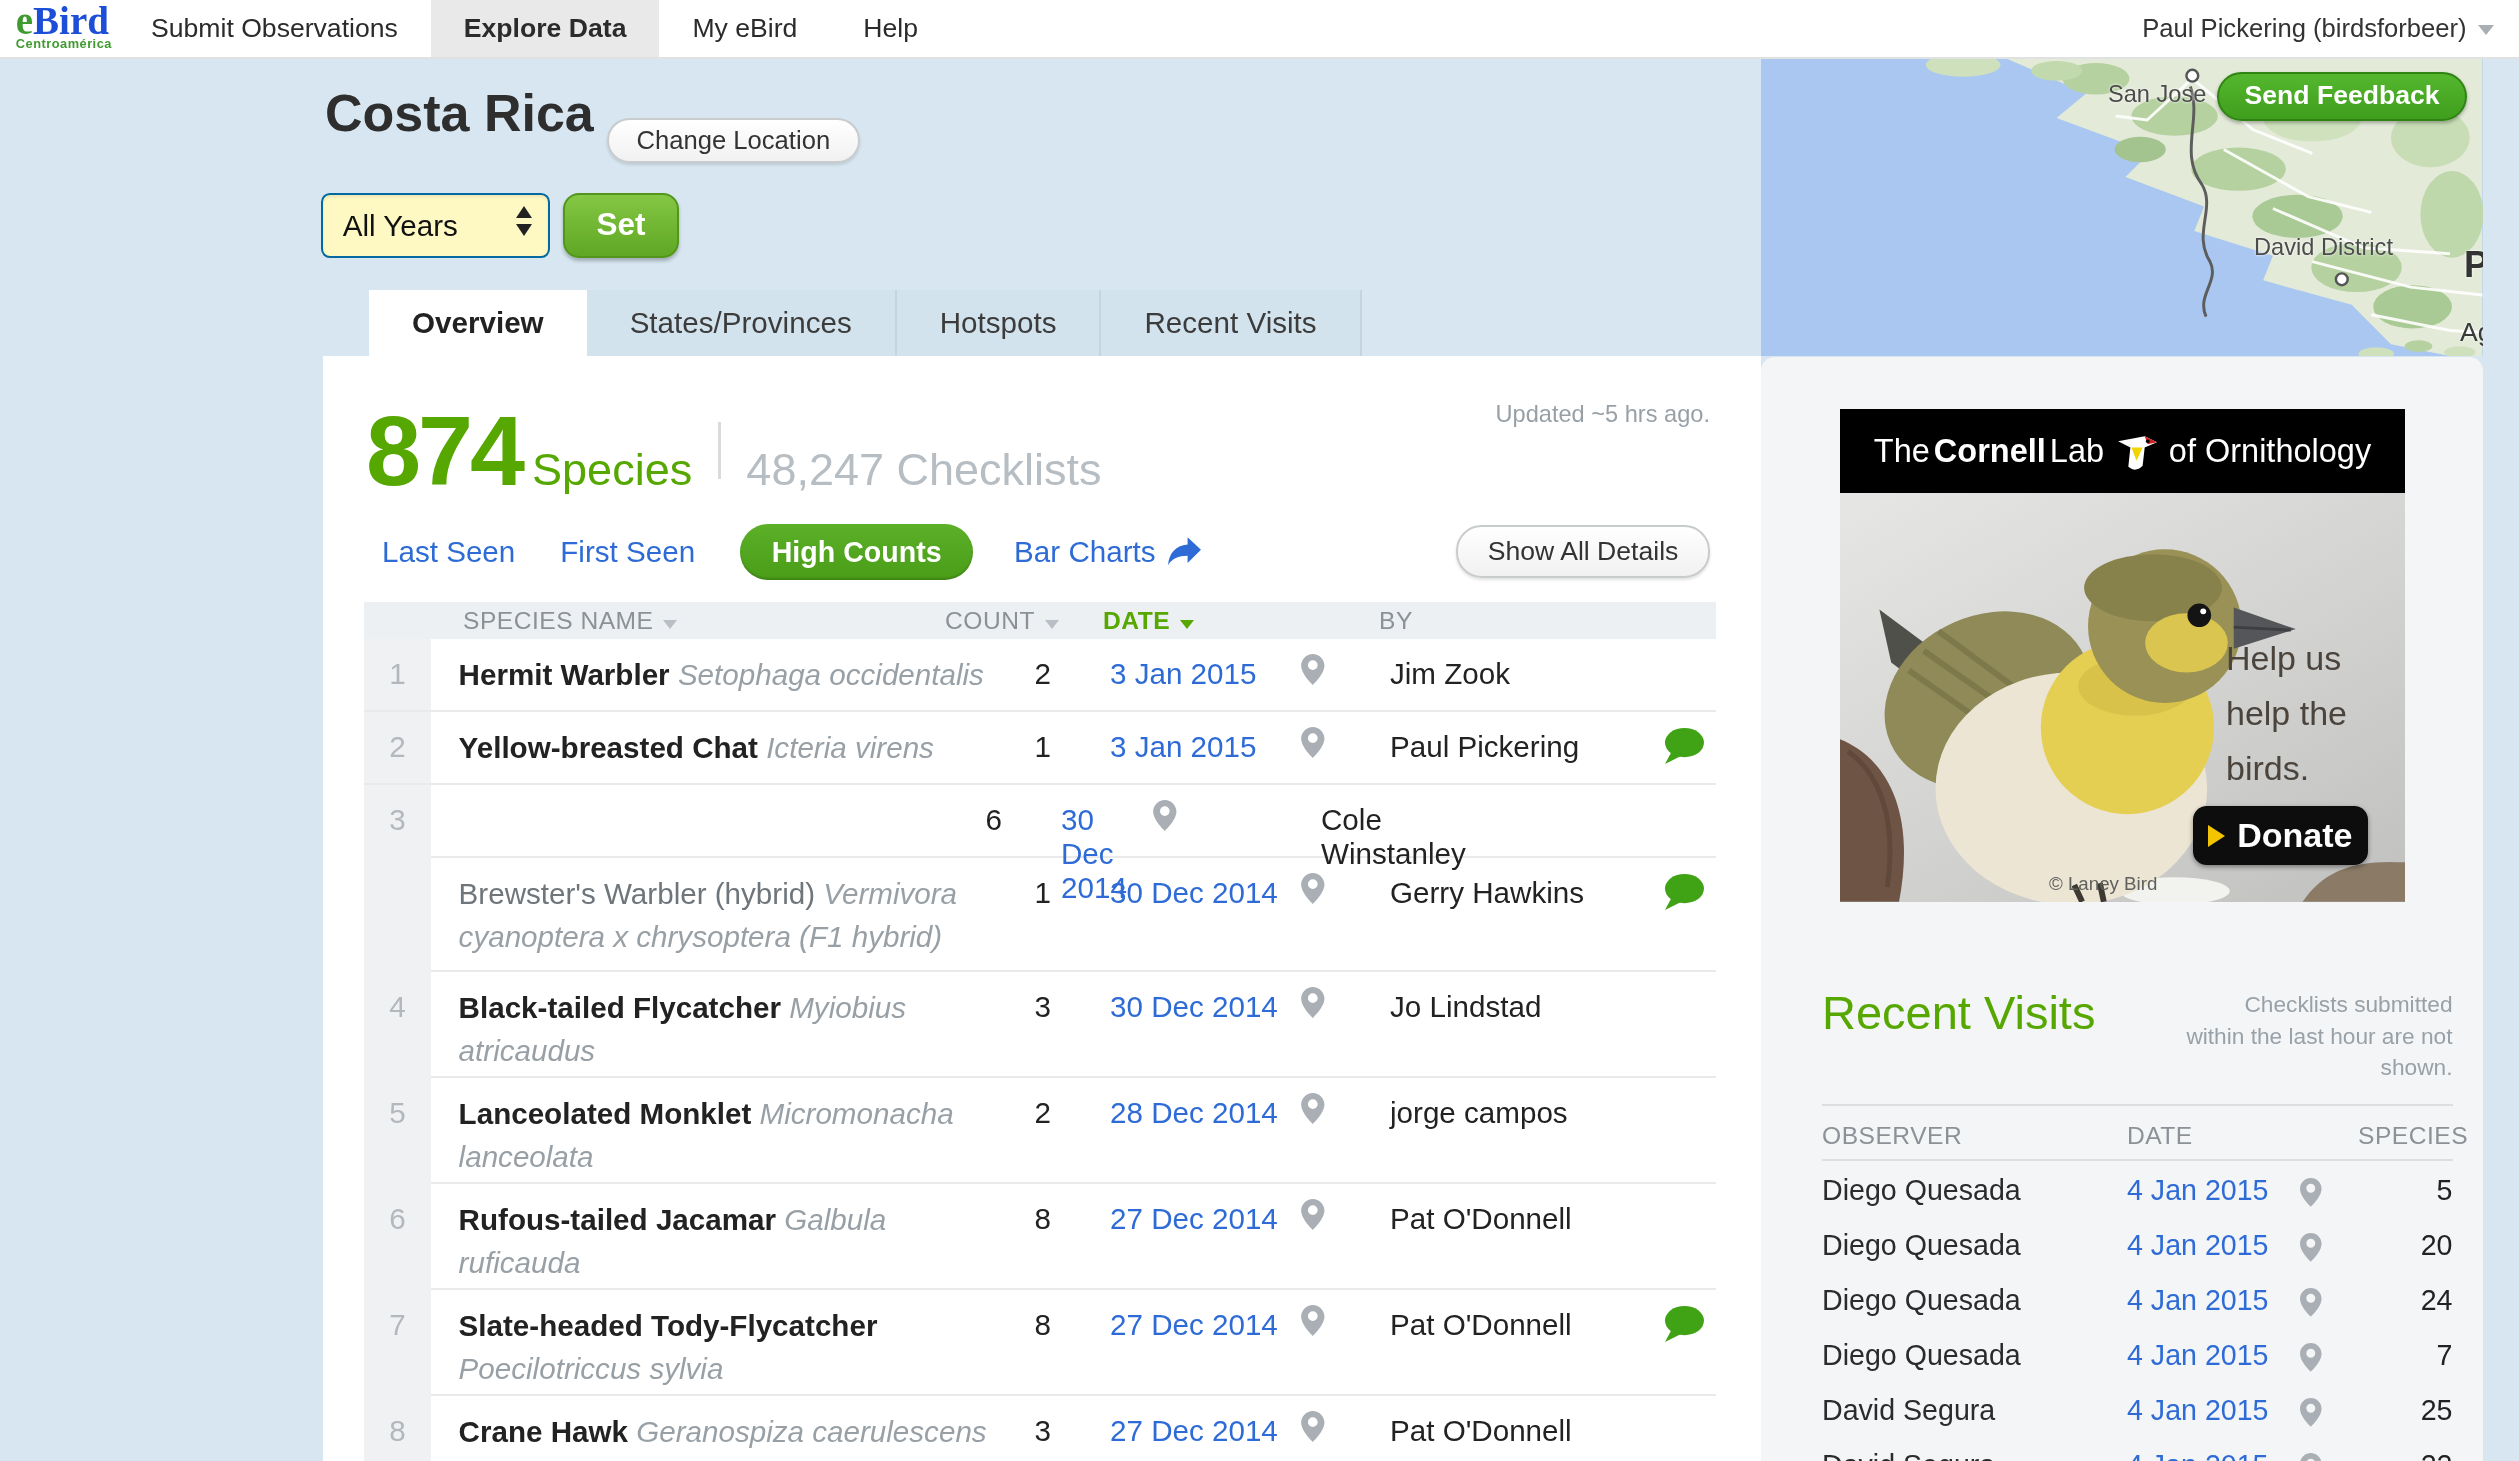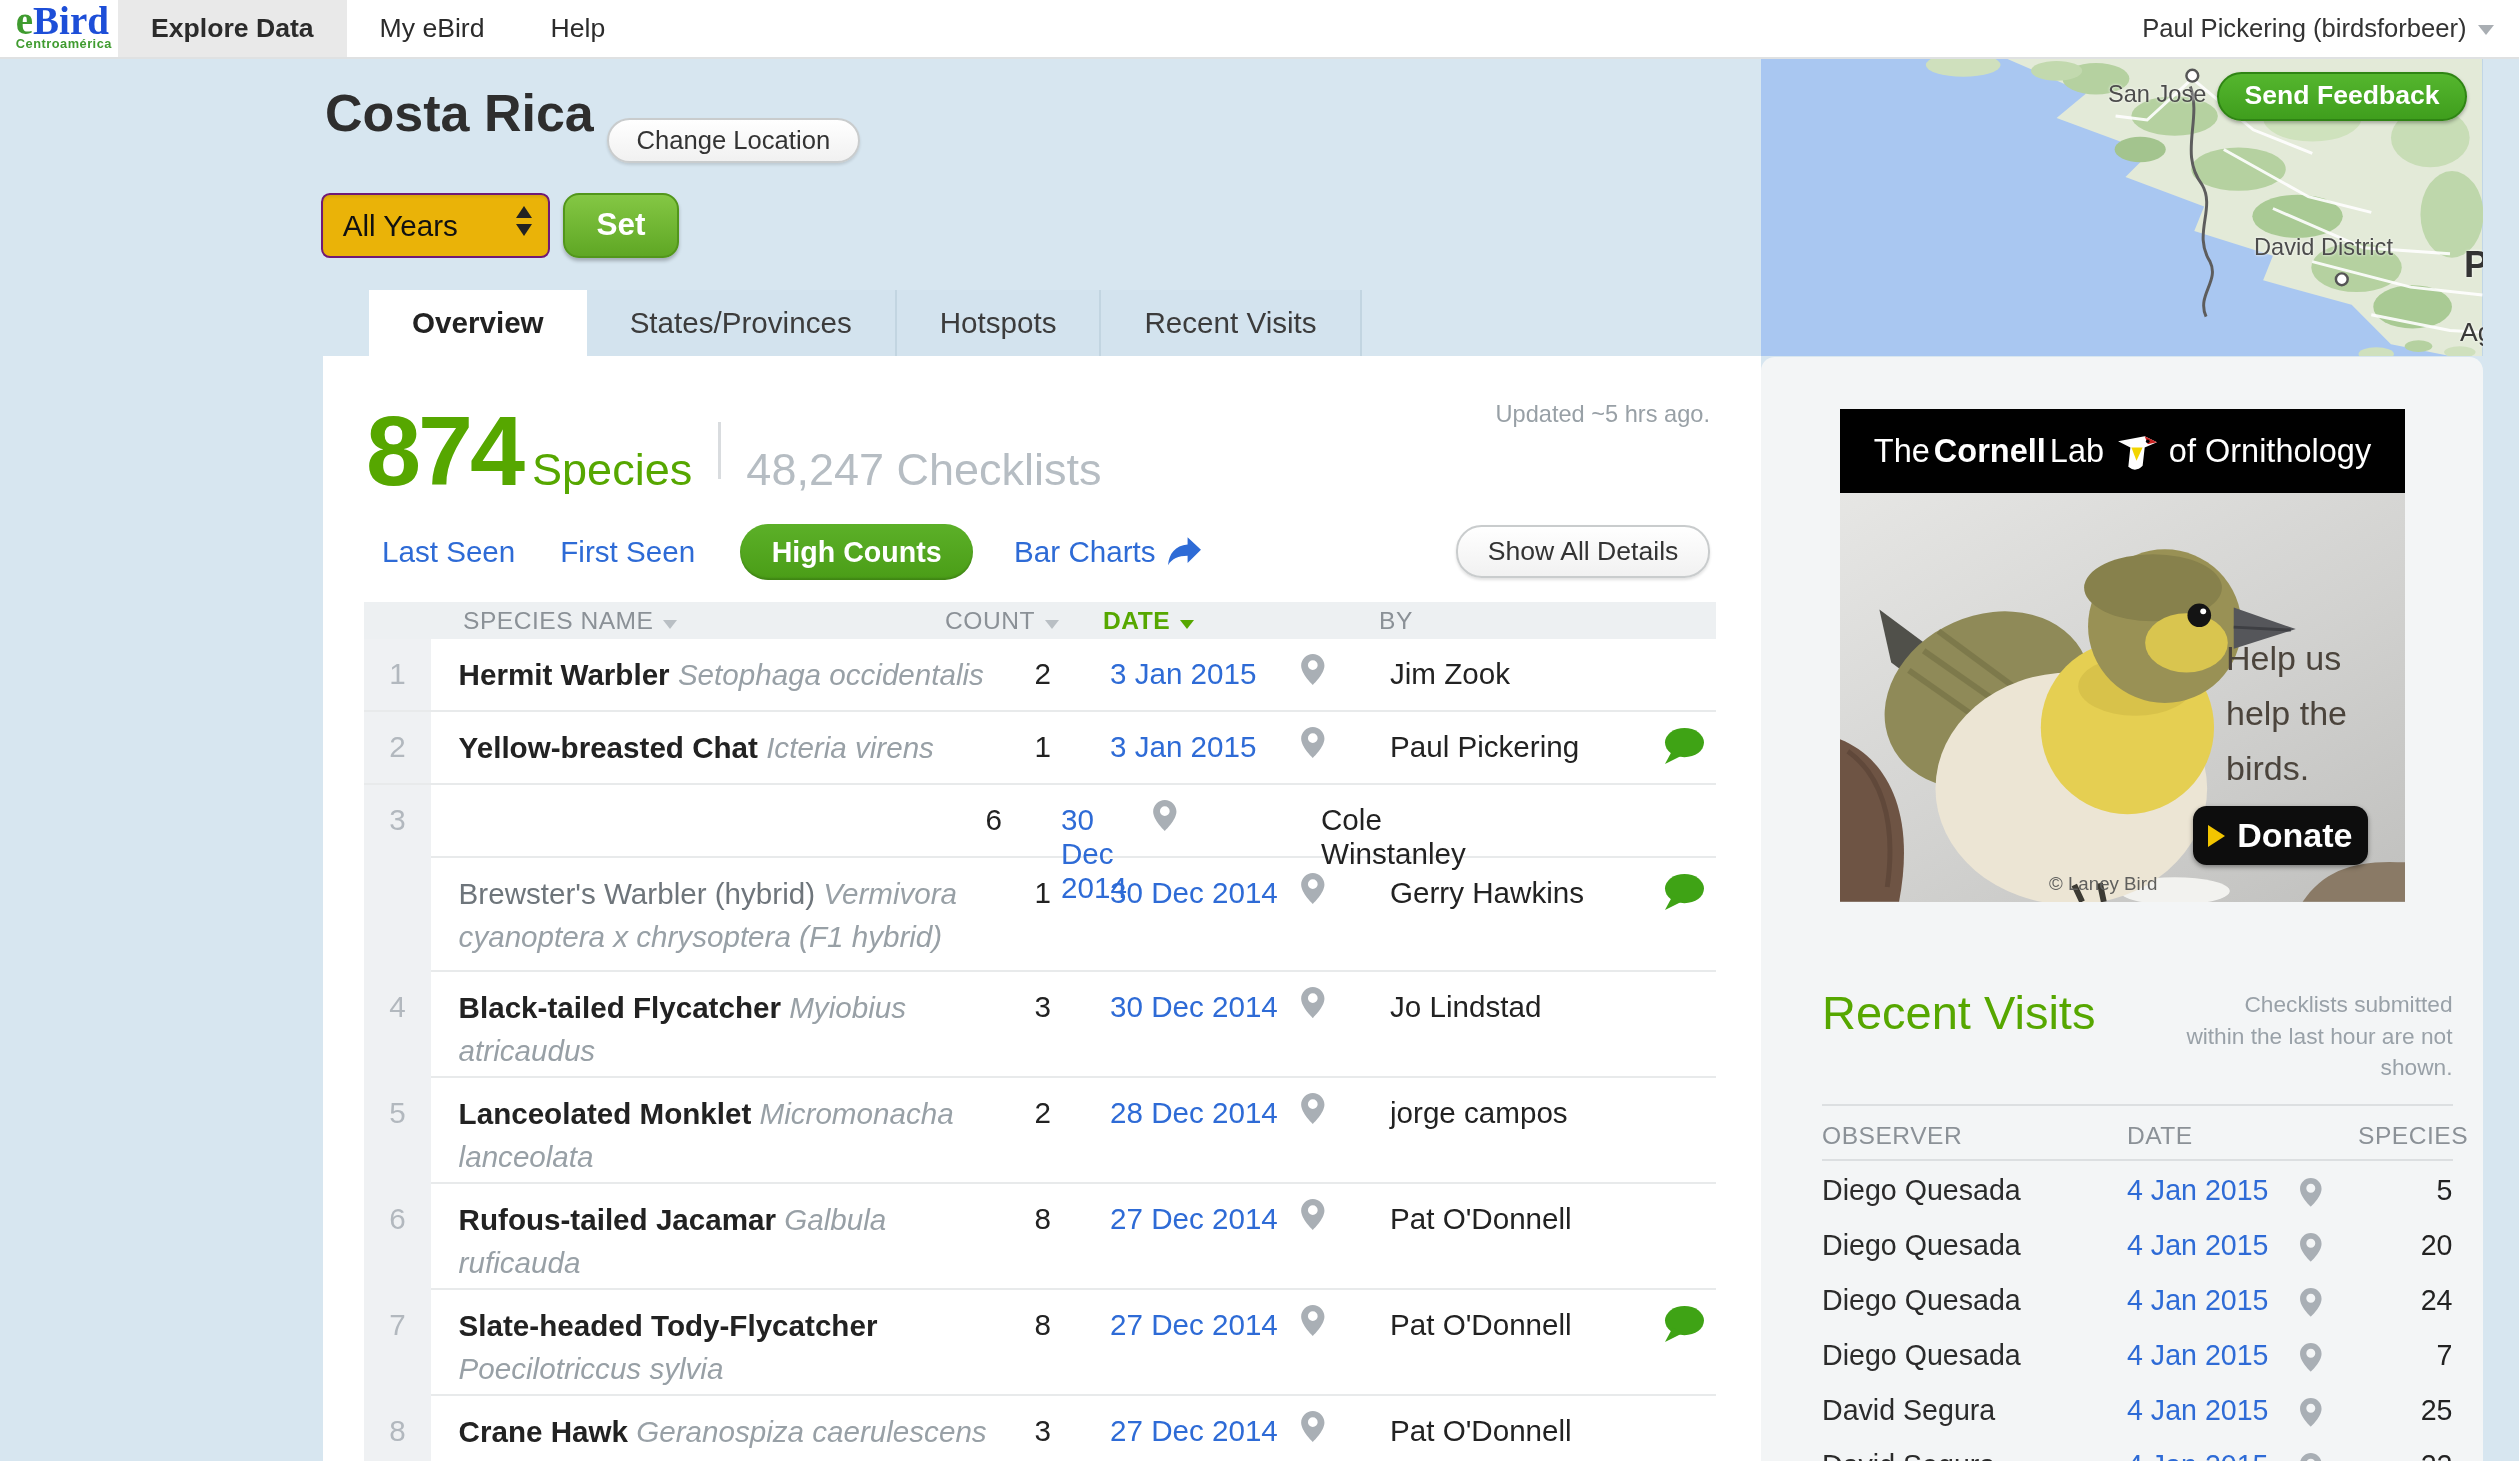--- a/index.html
+++ b/index.html
@@ -16,21 +16,21 @@
   .nav-items{position:absolute;left:118px;top:0;height:57px;display:flex;}
   .nav-item{height:57px;line-height:57px;padding:0 33px;font-size:26.6px;color:#2b2b2b;cursor:pointer;}
   .nav-item.active{background:#e9e9e9;font-weight:bold;}
   .nav-user{position:absolute;right:25.6px;top:0;height:57px;line-height:57px;font-size:25.6px;color:#333;cursor:pointer;}
   .caret-down{display:inline-block;width:0;height:0;border-left:8.9px solid transparent;border-right:8.9px solid transparent;border-top:10.8px solid #a9aeb3;margin-left:11.8px;vertical-align:middle;}
 
   
   .page-title{position:absolute;left:325px;top:83px;font-size:52px;font-weight:bold;color:#2e2e2e;}
   .pill-btn{display:inline-block;background:linear-gradient(#ffffff,#f1f1f1);border:2px solid #c9cccd;border-radius:25.6px;font-size:25.6px;color:#333;box-shadow:0 2px 3px rgba(0,0,0,.12);cursor:pointer;}
   #change-location{position:absolute;left:607px;top:118px;height:41px;line-height:41px;padding:0 27.6px;}
-  #year-select{position:absolute;left:321px;top:193px;width:225px;height:61px;background:#eab308;border:2px solid #701a75;border-radius:8.9px;box-shadow:inset 0 2px 3px rgba(0,0,0,.08);cursor:pointer;}
+  #year-select{position:absolute;left:321px;top:193px;width:225px;height:61px;background:#fef9c3;border:2px solid #0369a1;border-radius:8.9px;box-shadow:inset 0 2px 3px rgba(0,0,0,.08);cursor:pointer;}
   #year-select .ysel-label{position:absolute;left:19.7px;top:0;line-height:61px;font-size:29.6px;color:#111;}
   .spin-arrows{position:absolute;right:15.8px;top:10.8px;}
   .spin-arrows .up{width:0;height:0;border-left:8.9px solid transparent;border-right:8.9px solid transparent;border-bottom:12.8px solid #222;margin-bottom:5.9px;}
   .spin-arrows .down{width:0;height:0;border-left:8.9px solid transparent;border-right:8.9px solid transparent;border-top:12.8px solid #222;}
   #set-btn{position:absolute;left:563px;top:193px;width:112px;height:61px;border-radius:16px;background:linear-gradient(#84c744,#5fa724);border:2px solid #52961b;color:#fff;font-size:31.5px;font-weight:bold;text-align:center;line-height:59px;box-shadow:0 3px 3.9px rgba(0,0,0,.25);cursor:pointer;}
 
   
   #tabstrip{position:absolute;left:323px;top:290px;width:1393px;height:66px;display:flex;margin-left:46px;}
   .tab{height:66px;line-height:66px;padding:0 43px;font-size:29.6px;color:#3c3c3c;background:#d3e3ee;border-right:2px solid #c2d5e1;cursor:pointer;}
   .tab.active{background:#fff;font-weight:bold;color:#222;border-right:none;}
@@ -114,20 +114,21 @@
 <body>
 
 <div id="app">
 
   <div id="navbar">
     <div class="logo">
       <div class="logo-main"><span class="logo-e">e</span><span class="logo-bird">Bird</span></div>
       <div class="logo-sub">Centroamérica</div>
     </div>
     <div class="nav-items">
+      <div class="nav-item">Submit Observations</div>
       <div class="nav-item active">Explore Data</div>
       <div class="nav-item">My eBird</div>
       <div class="nav-item">Help</div>
     </div>
     <div class="nav-user">
       <span>Paul Pickering (birdsforbeer)</span><span class="caret-down"></span>
     </div>
   </div>
 
   <div class="page-title">Costa Rica</div>

